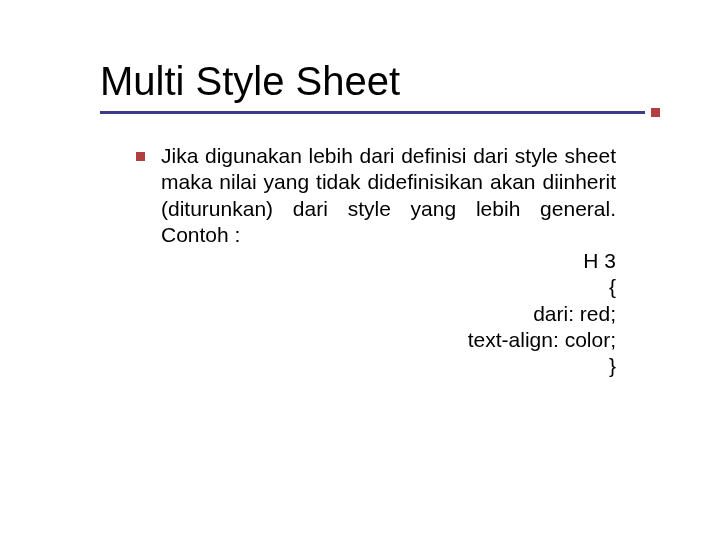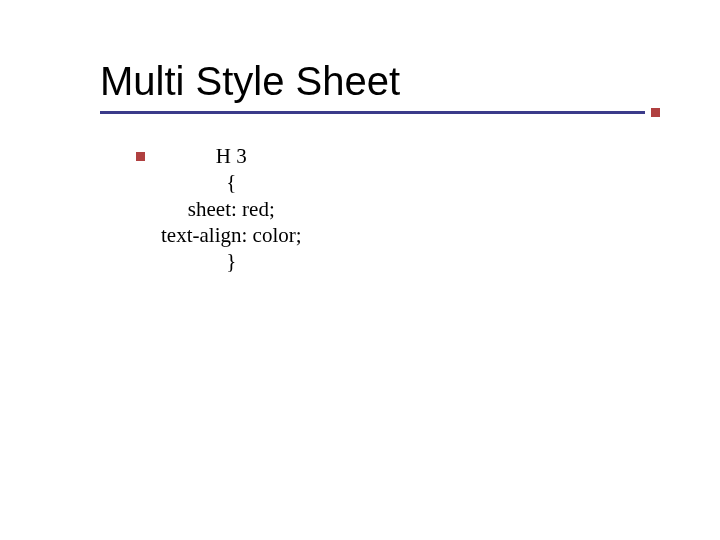--- a/index.html
+++ b/index.html
@@ -69,46 +69,46 @@
     text-align: justify;
     text-justify: inter-word;
     flex: 1 1 auto;
   }
   .code-lines {
     font-size: 21px;
     line-height: 1.25;
     margin-left: 25px;
   }
   .code-lines div {
-    text-align: center;
-    font-family: Liberation Serif, serif;
+    text-align: right;
   }
 </style>
 </head>
 <body>
 
 <div class="slide">
 
   <div class="title-row">
     <div class="title">Multi Style Sheet</div>
   </div>
 
   <div class="underline-row">
     <div class="underline-bar"></div>
     <div class="underline-dot"></div>
   </div>
 
   <div class="body-area">
     <div class="bullet-row">
       <div class="bullet-mark"></div>
       <div>
+        <div class="paragraph">Jika digunakan lebih dari definisi dari style sheet maka nilai yang tidak didefinisikan akan diinherit (diturunkan) dari style yang lebih general. Contoh :</div>
         <div class="code-lines" style="margin-left:0;">
           <div>H 3</div>
           <div>{</div>
-          <div>sheet: red;</div>
+          <div>dari: red;</div>
           <div>text-align: color;</div>
           <div>}</div>
         </div>
       </div>
     </div>
   </div>
 
 </div>
 
 </body></html>

